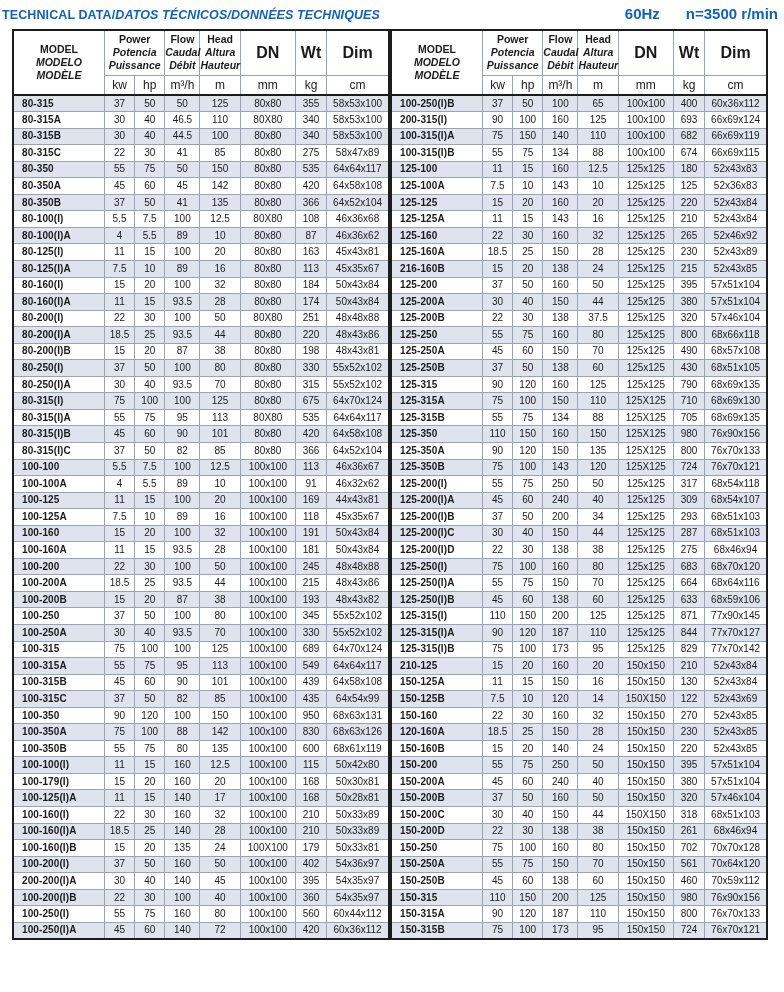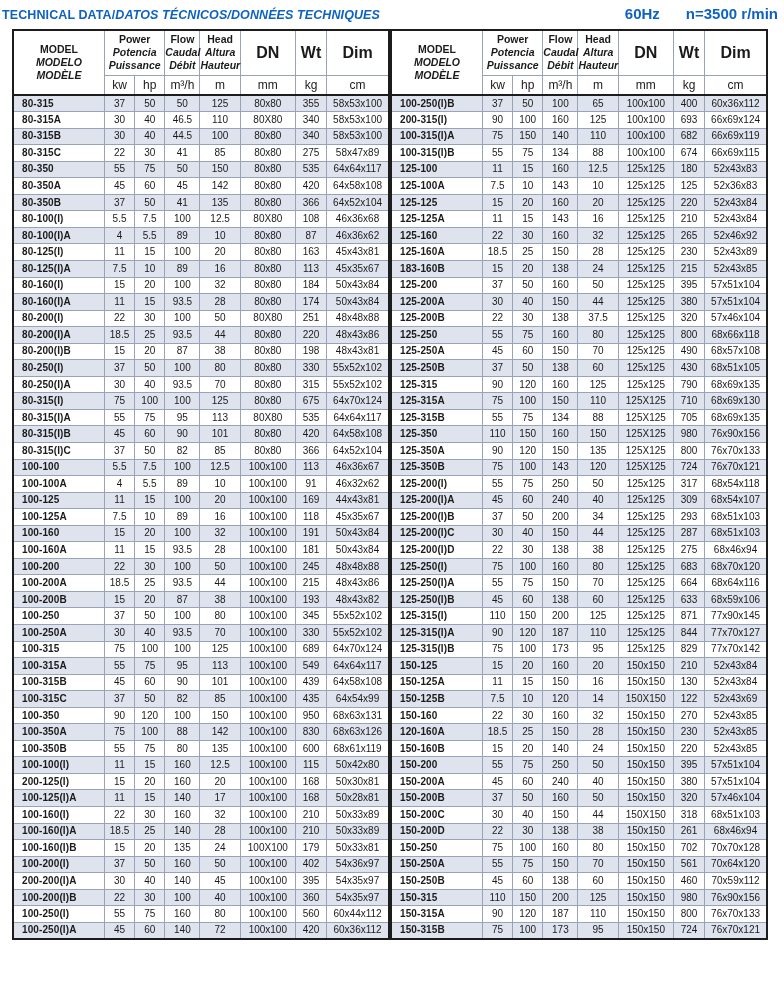--- a/index.html
+++ b/index.html
@@ -499,21 +499,21 @@
             <td class="model">100-100(I)</td>
             <td>11</td>
             <td>15</td>
             <td>160</td>
             <td>12.5</td>
             <td>100x100</td>
             <td>115</td>
             <td>50x42x80</td>
           </tr>
           <tr>
-            <td class="model">200-125(I)</td>
+            <td class="model">100-179(I)</td>
             <td>15</td>
             <td>20</td>
             <td>160</td>
             <td>20</td>
             <td>100x100</td>
             <td>168</td>
             <td>50x30x81</td>
           </tr>
           <tr class="stripe">
             <td class="model">100-125(I)A</td>
@@ -750,21 +750,21 @@
             <td class="model">125-160A</td>
             <td>18.5</td>
             <td>25</td>
             <td>150</td>
             <td>28</td>
             <td>125x125</td>
             <td>230</td>
             <td>52x43x89</td>
           </tr>
           <tr class="stripe">
-            <td class="model">183-160B</td>
+            <td class="model">216-160B</td>
             <td>15</td>
             <td>20</td>
             <td>138</td>
             <td>24</td>
             <td>125x125</td>
             <td>215</td>
             <td>52x43x85</td>
           </tr>
           <tr>
             <td class="model">125-200</td>
@@ -990,21 +990,21 @@
             <td class="model">125-315(I)B</td>
             <td>75</td>
             <td>100</td>
             <td>173</td>
             <td>95</td>
             <td>125x125</td>
             <td>829</td>
             <td>77x70x142</td>
           </tr>
           <tr class="stripe">
-            <td class="model">150-125</td>
+            <td class="model">210-125</td>
             <td>15</td>
             <td>20</td>
             <td>160</td>
             <td>20</td>
             <td>150x150</td>
             <td>210</td>
             <td>52x43x84</td>
           </tr>
           <tr>
             <td class="model">150-125A</td>

